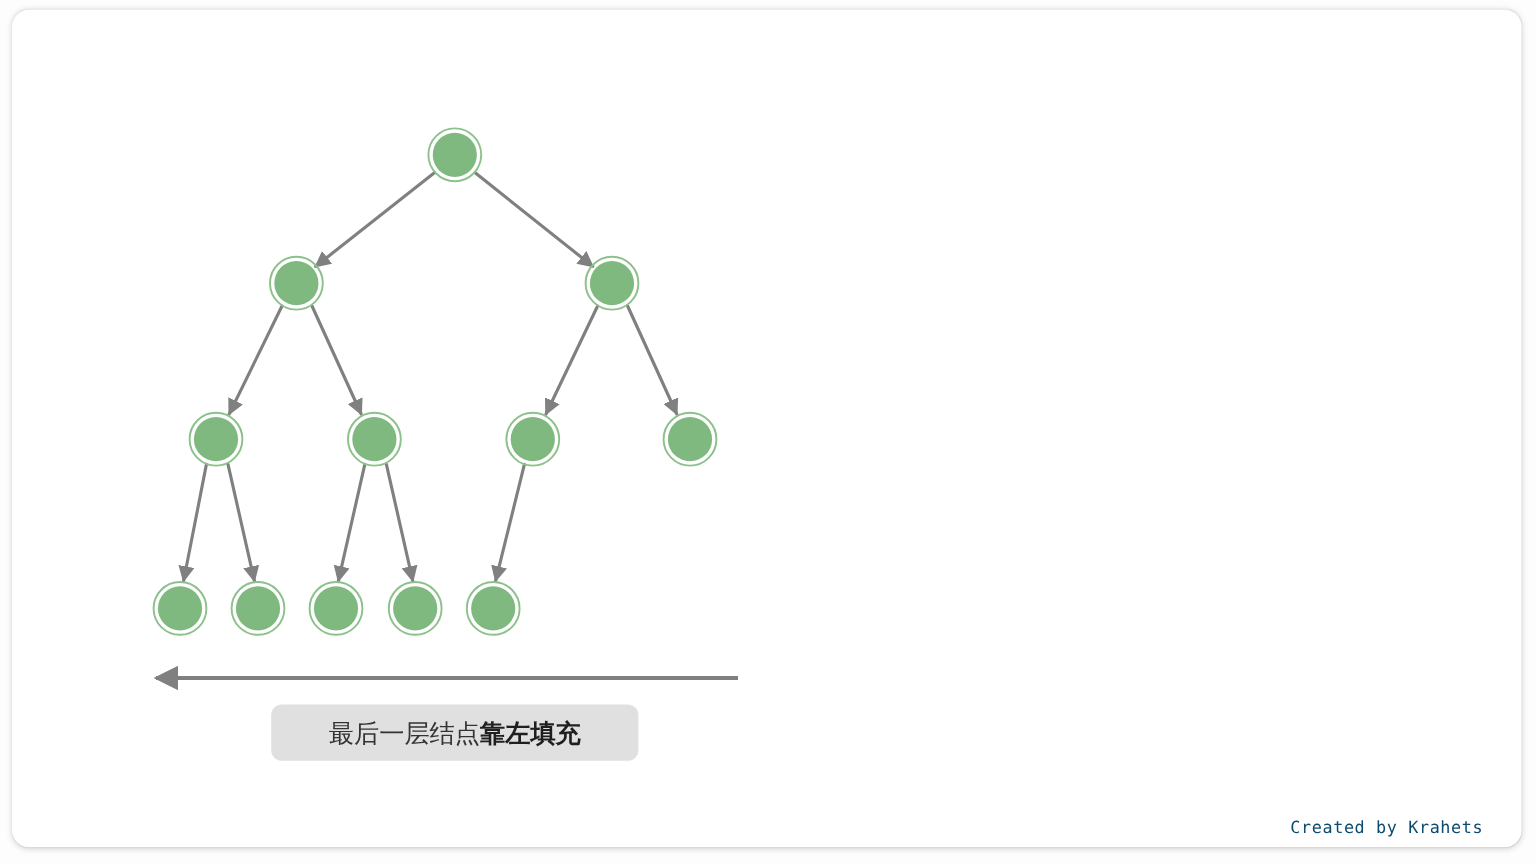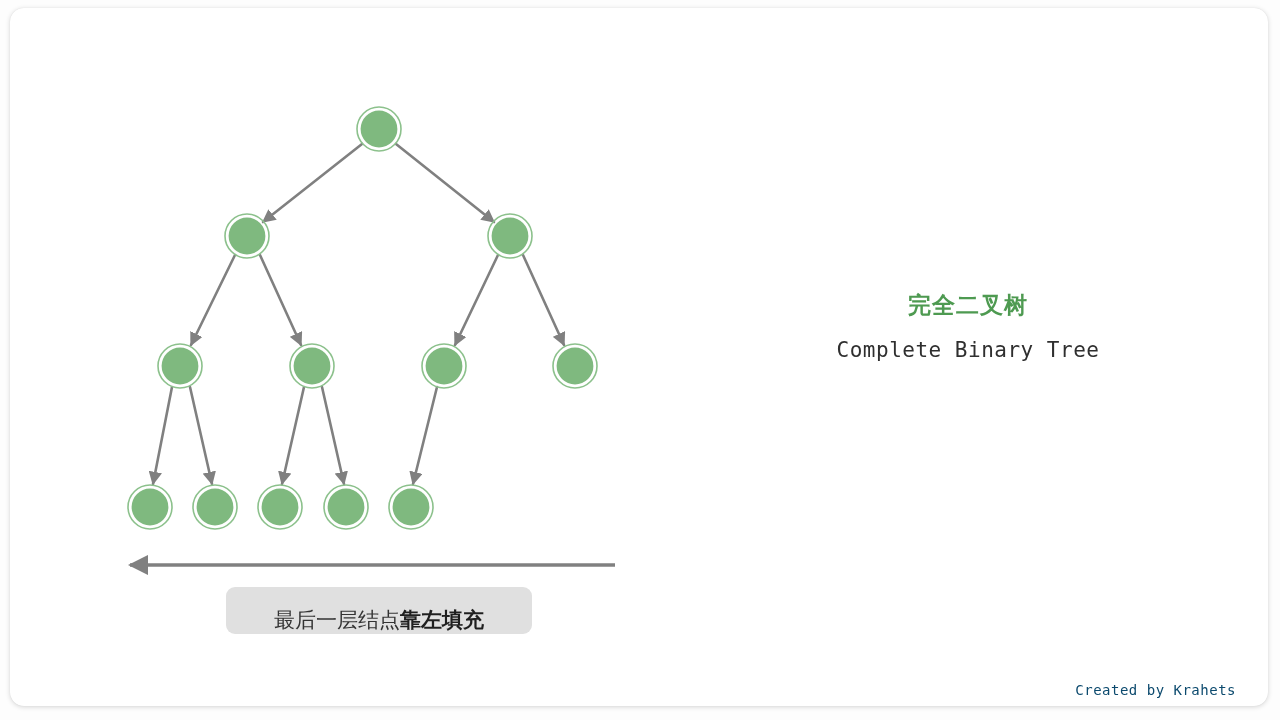--- a/index.html
+++ b/index.html
@@ -69,21 +69,21 @@
   
   #note-pill {
     position: absolute;
     left: 226px;
     top: 587px;
     width: 306px;
     height: 47px;
     background: #e0e0e0;
     border-radius: 9px;
     display: flex;
-    align-items: flex-end;
+    align-items: center;
     justify-content: center;
     box-sizing: border-box;
   }
   #note-pill .note-text {
     font-family: "Liberation Sans", sans-serif;
     font-size: 21px;
     color: #333333;
     white-space: nowrap;
   }
   #note-pill .note-strong {
@@ -189,24 +189,20 @@
       </g>
       <g>
         <circle cx="411" cy="507" r="22" fill="none" stroke="#8cc18c" stroke-width="1.6"></circle>
         <circle cx="411" cy="507" r="18.4" fill="#7fb97f"></circle>
       </g>
     </g>
 
     <line id="fill-direction-arrow" x1="615" y1="565" x2="130" y2="565" stroke="#808080" stroke-width="3.4" marker-end="url(#arrowFlat)"></line>
   </svg>
 
-  <div id="caption">
-    <div id="caption-title">完全二叉树</div>
-    <div id="caption-subtitle">Complete Binary Tree</div>
-  </div>
 
   <div id="note-pill">
     <span class="note-text"><span>最后一层结点</span><span class="note-strong">靠左填充</span></span>
   </div>
 
   <div id="watermark">Created by Krahets</div>
 
 </div>
 
 </body></html>

